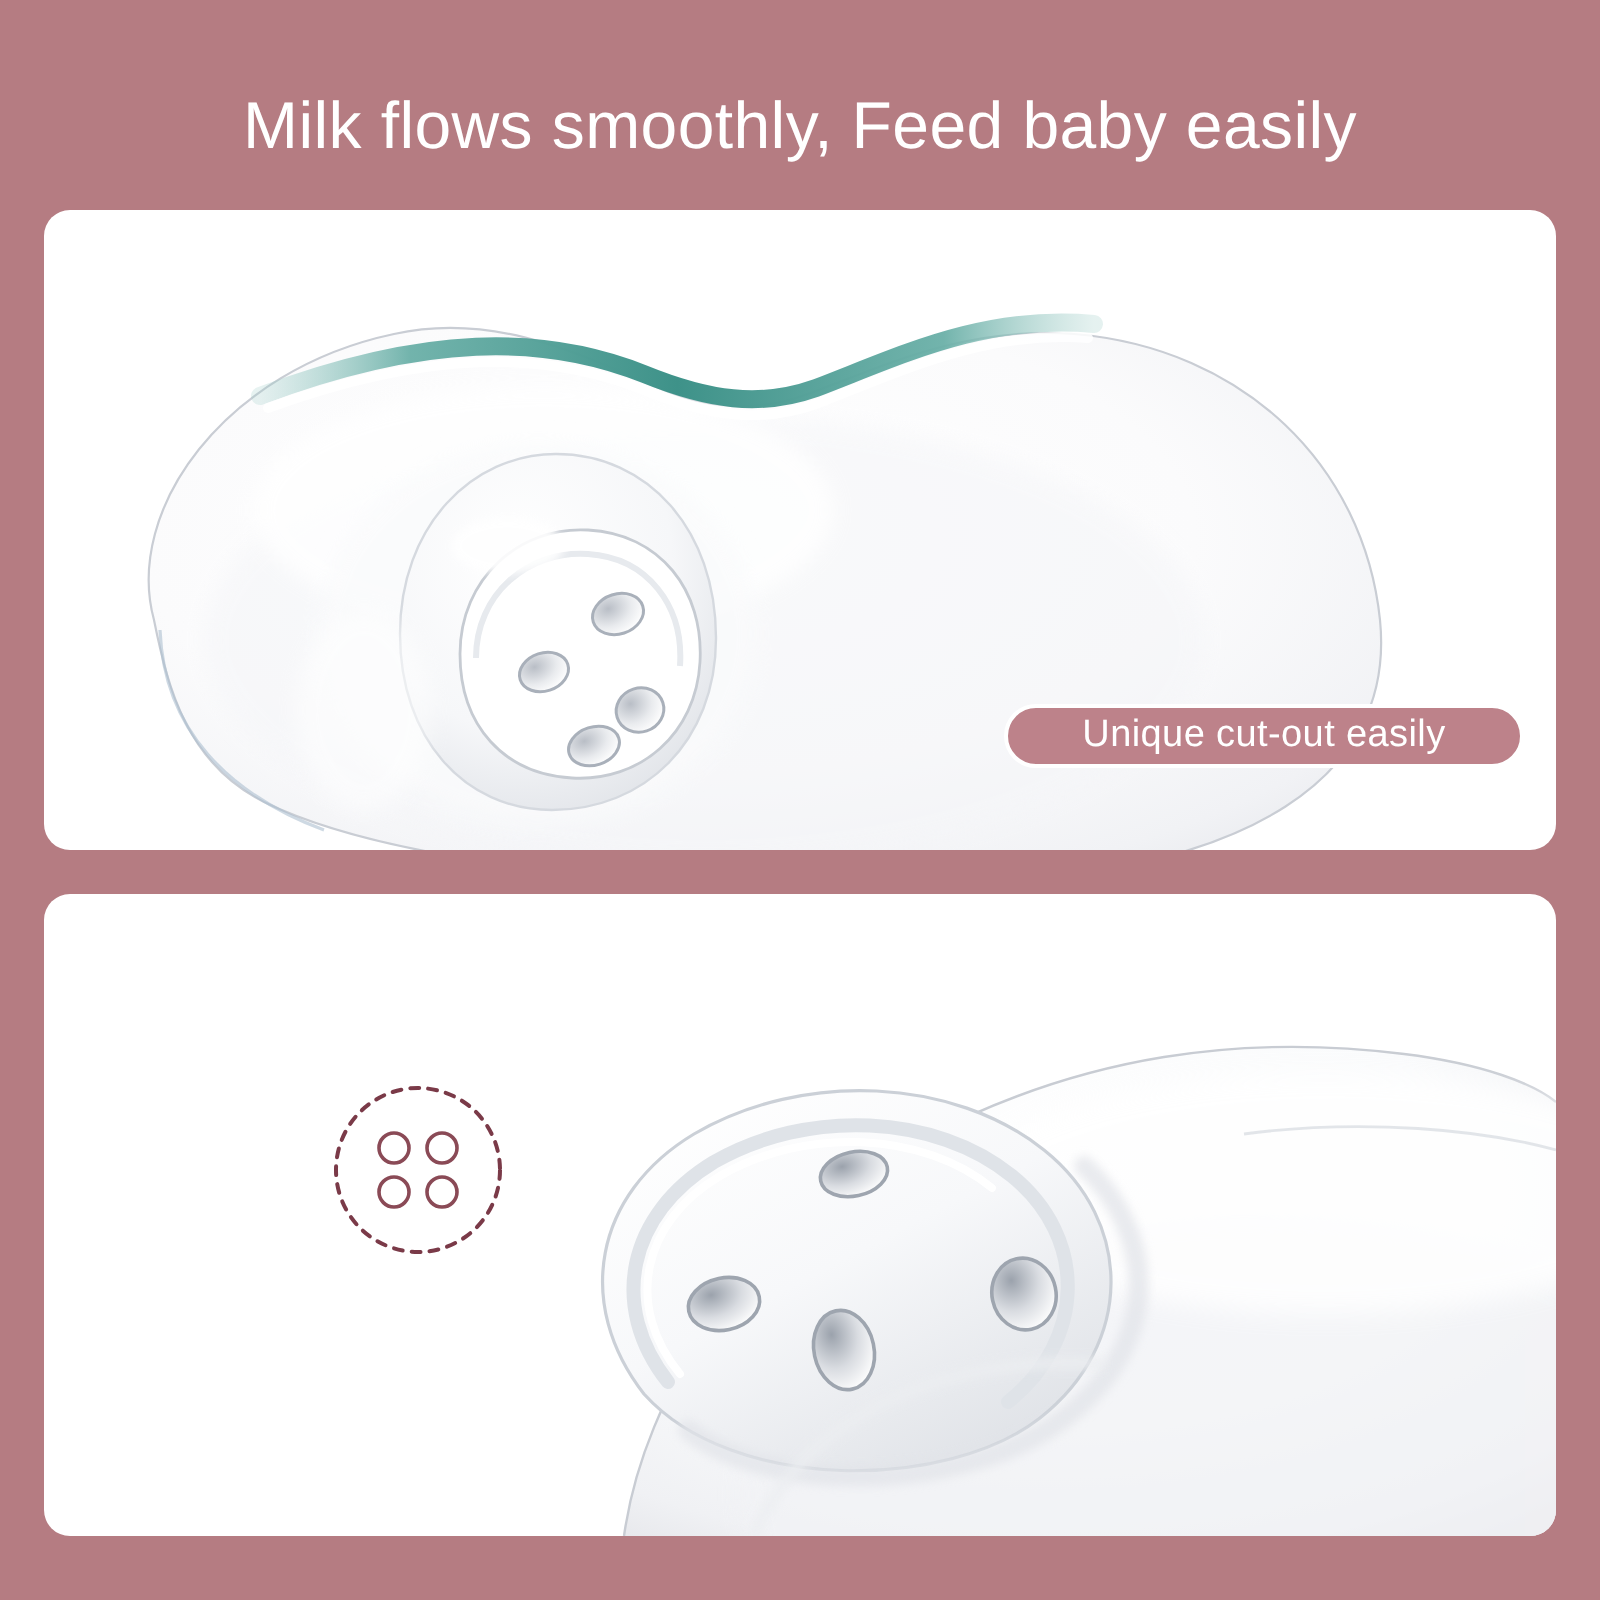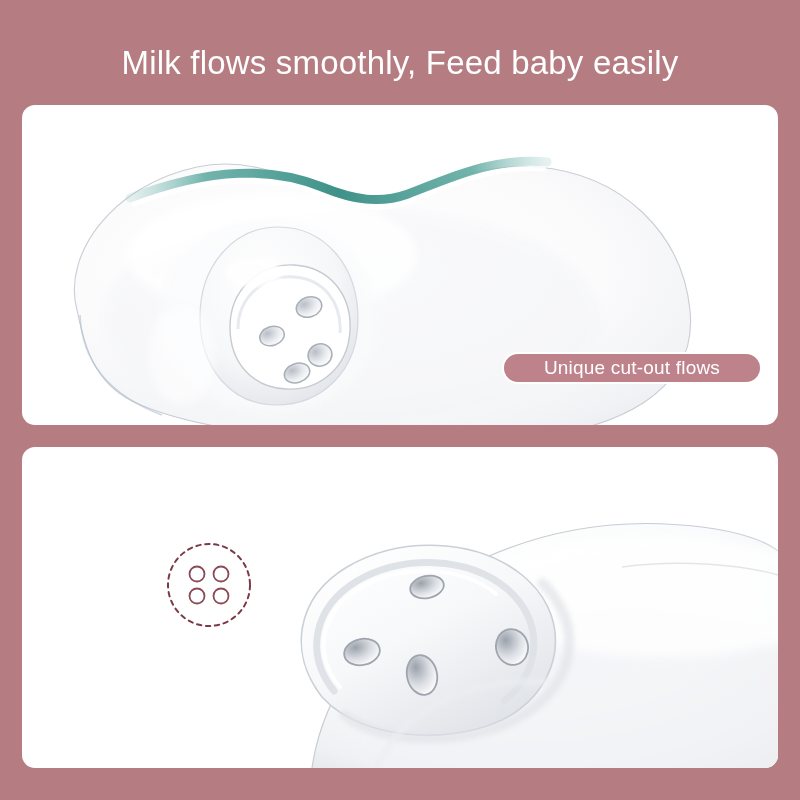--- a/index.html
+++ b/index.html
@@ -192,21 +192,21 @@
         <ellipse cx="250" cy="231" rx="12.5" ry="9.5" fill="url(#holeGrad)" stroke="#a9b0ba" stroke-width="1.5" transform="rotate(-18 250 231)"></ellipse>
         <ellipse cx="298" cy="250" rx="12" ry="11" fill="url(#holeGrad)" stroke="#a9b0ba" stroke-width="1.5" transform="rotate(-18 298 250)"></ellipse>
         <ellipse cx="275" cy="268" rx="13" ry="9.5" fill="url(#holeGrad)" stroke="#a9b0ba" stroke-width="1.5" transform="rotate(-18 275 268)"></ellipse>
       </g>
 
       <ellipse cx="232" cy="168" rx="28" ry="14" fill="#ffffff" opacity="0.9" filter="url(#softBlur)"></ellipse>
       <ellipse cx="160" cy="250" rx="34" ry="50" fill="#ffffff" opacity="0.55" filter="url(#softBlur2)"></ellipse>
     </svg>
 
     <div class="badge" id="badge-cutout">
-      <span>Unique cut-out flows</span>
+      <span>Unique cut-out easily</span>
     </div>
   </div>
 
   <div class="card" id="card-bottom">
 
     <svg class="product-svg" id="shield-closeup-svg" width="756" height="321" viewBox="0 0 756 321" aria-hidden="true">
       <defs>
         <radialGradient id="bodyGrad2" cx="45%" cy="30%" r="85%">
           <stop offset="0%" stop-color="#ffffff"></stop>
           <stop offset="55%" stop-color="#fafbfc"></stop>

